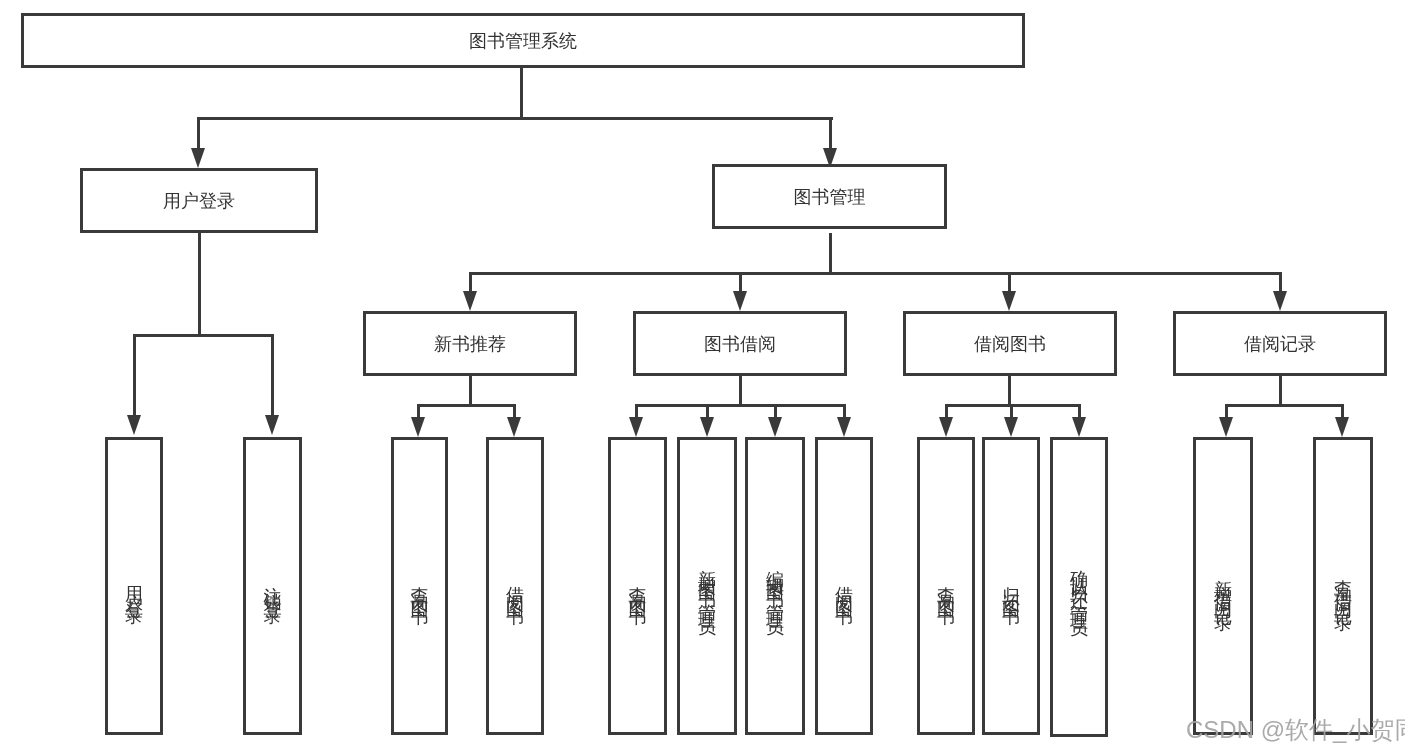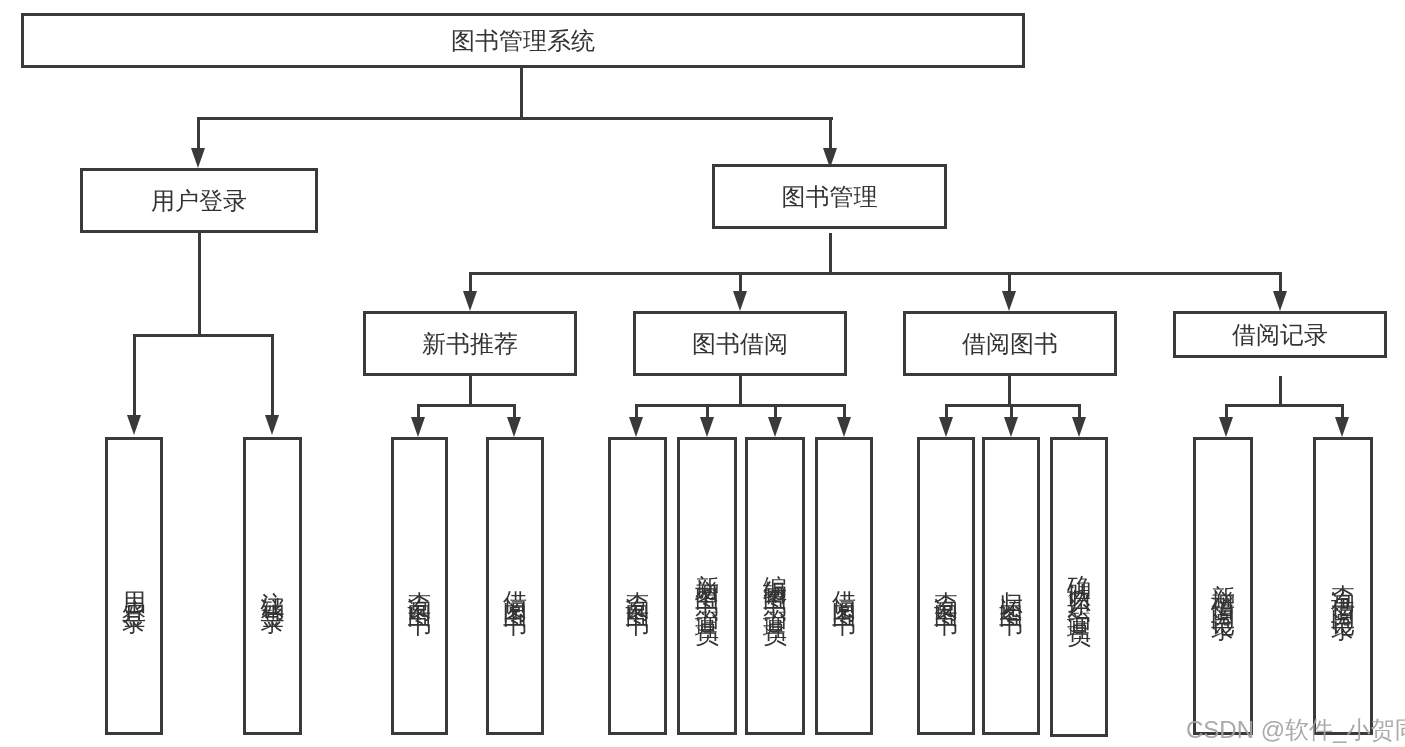--- a/index.html
+++ b/index.html
@@ -6,21 +6,21 @@
   .canvas {
     position:relative; width:1405px; height:747px;
     background:#ffffff; overflow:hidden;
     font-family:"Liberation Sans", sans-serif;
     color:#333333;
   }
   .box {
     position:absolute; box-sizing:border-box;
     border:3px solid #3a3a3a; background:#ffffff;
     display:flex; align-items:center; justify-content:center;
-    font-size:24px; color:#333333; white-space:nowrap;
+    font-size:18px; color:#333333; white-space:nowrap;
   }
   .box .vtext {
     writing-mode:vertical-rl;
     letter-spacing:7px;
     line-height:1;
   }
   .hline, .vline { position:absolute; background:#3a3a3a; }
   .hline { height:3px; }
   .vline { width:3px; }
   .arrow {
@@ -78,21 +78,21 @@
 
   <div class="box" style="left:363px; top:311px; width:214px; height:65px;">
     <span>新书推荐</span>
   </div>
   <div class="box" style="left:633px; top:311px; width:214px; height:65px;">
     <span>图书借阅</span>
   </div>
   <div class="box" style="left:903px; top:311px; width:214px; height:65px;">
     <span>借阅图书</span>
   </div>
-  <div class="box" style="left:1173px; top:311px; width:214px; height:47px;">
+  <div class="box" style="left:1173px; top:311px; width:214px; height:65px;">
     <span>借阅记录</span>
   </div>
 
   <div class="vline" style="left:469px; top:376px; height:31px;"></div>
   <div class="hline" style="left:417px; top:404px; width:99px;"></div>
   <div class="vline" style="left:417px; top:404px; height:13px;"></div>
   <div class="arrow" style="left:411px; top:417px;"></div>
   <div class="vline" style="left:513px; top:404px; height:13px;"></div>
   <div class="arrow" style="left:507px; top:417px;"></div>
 

